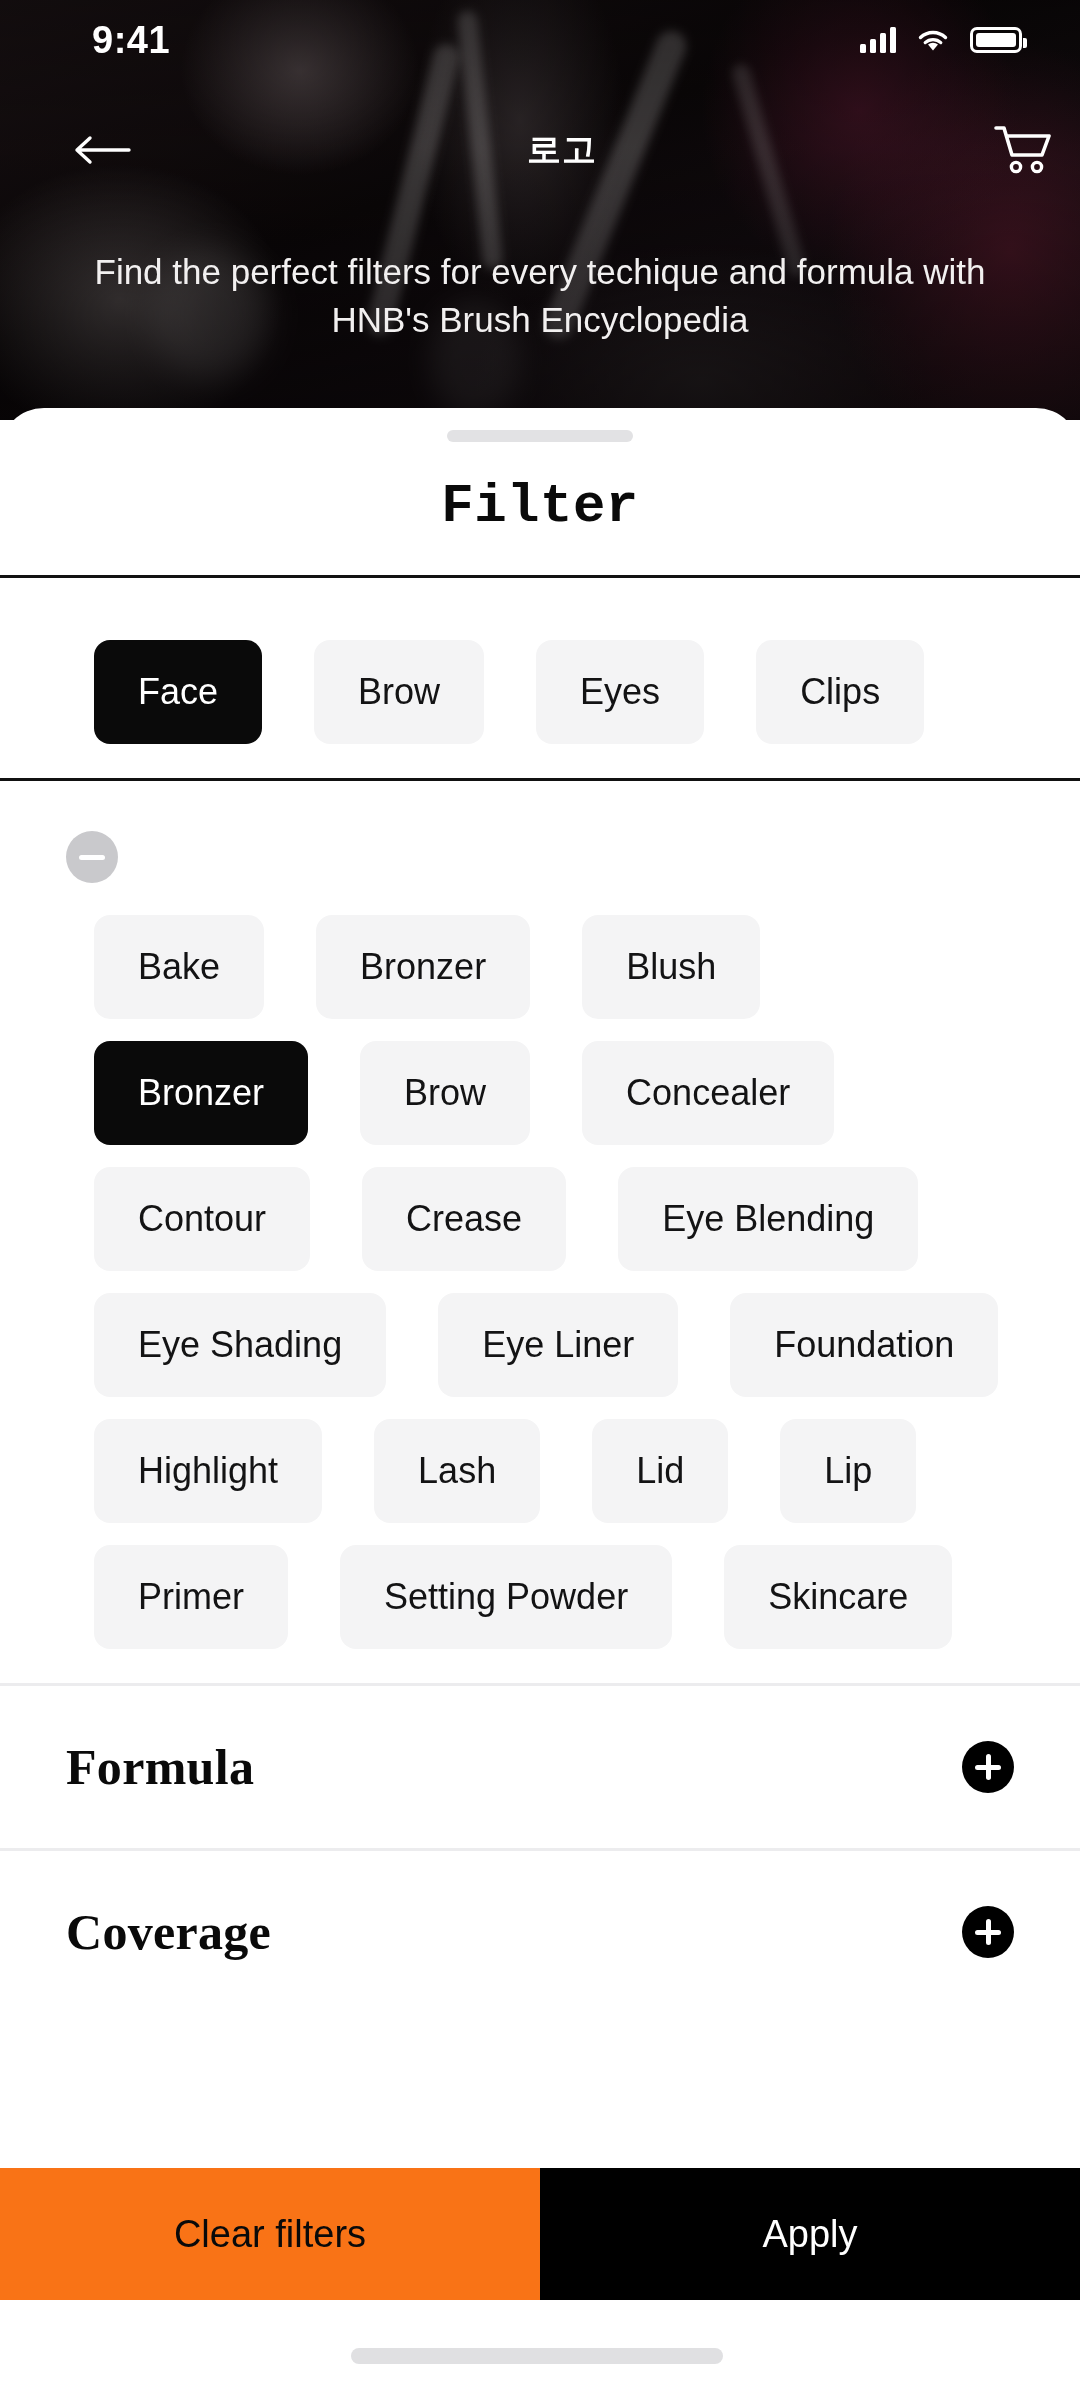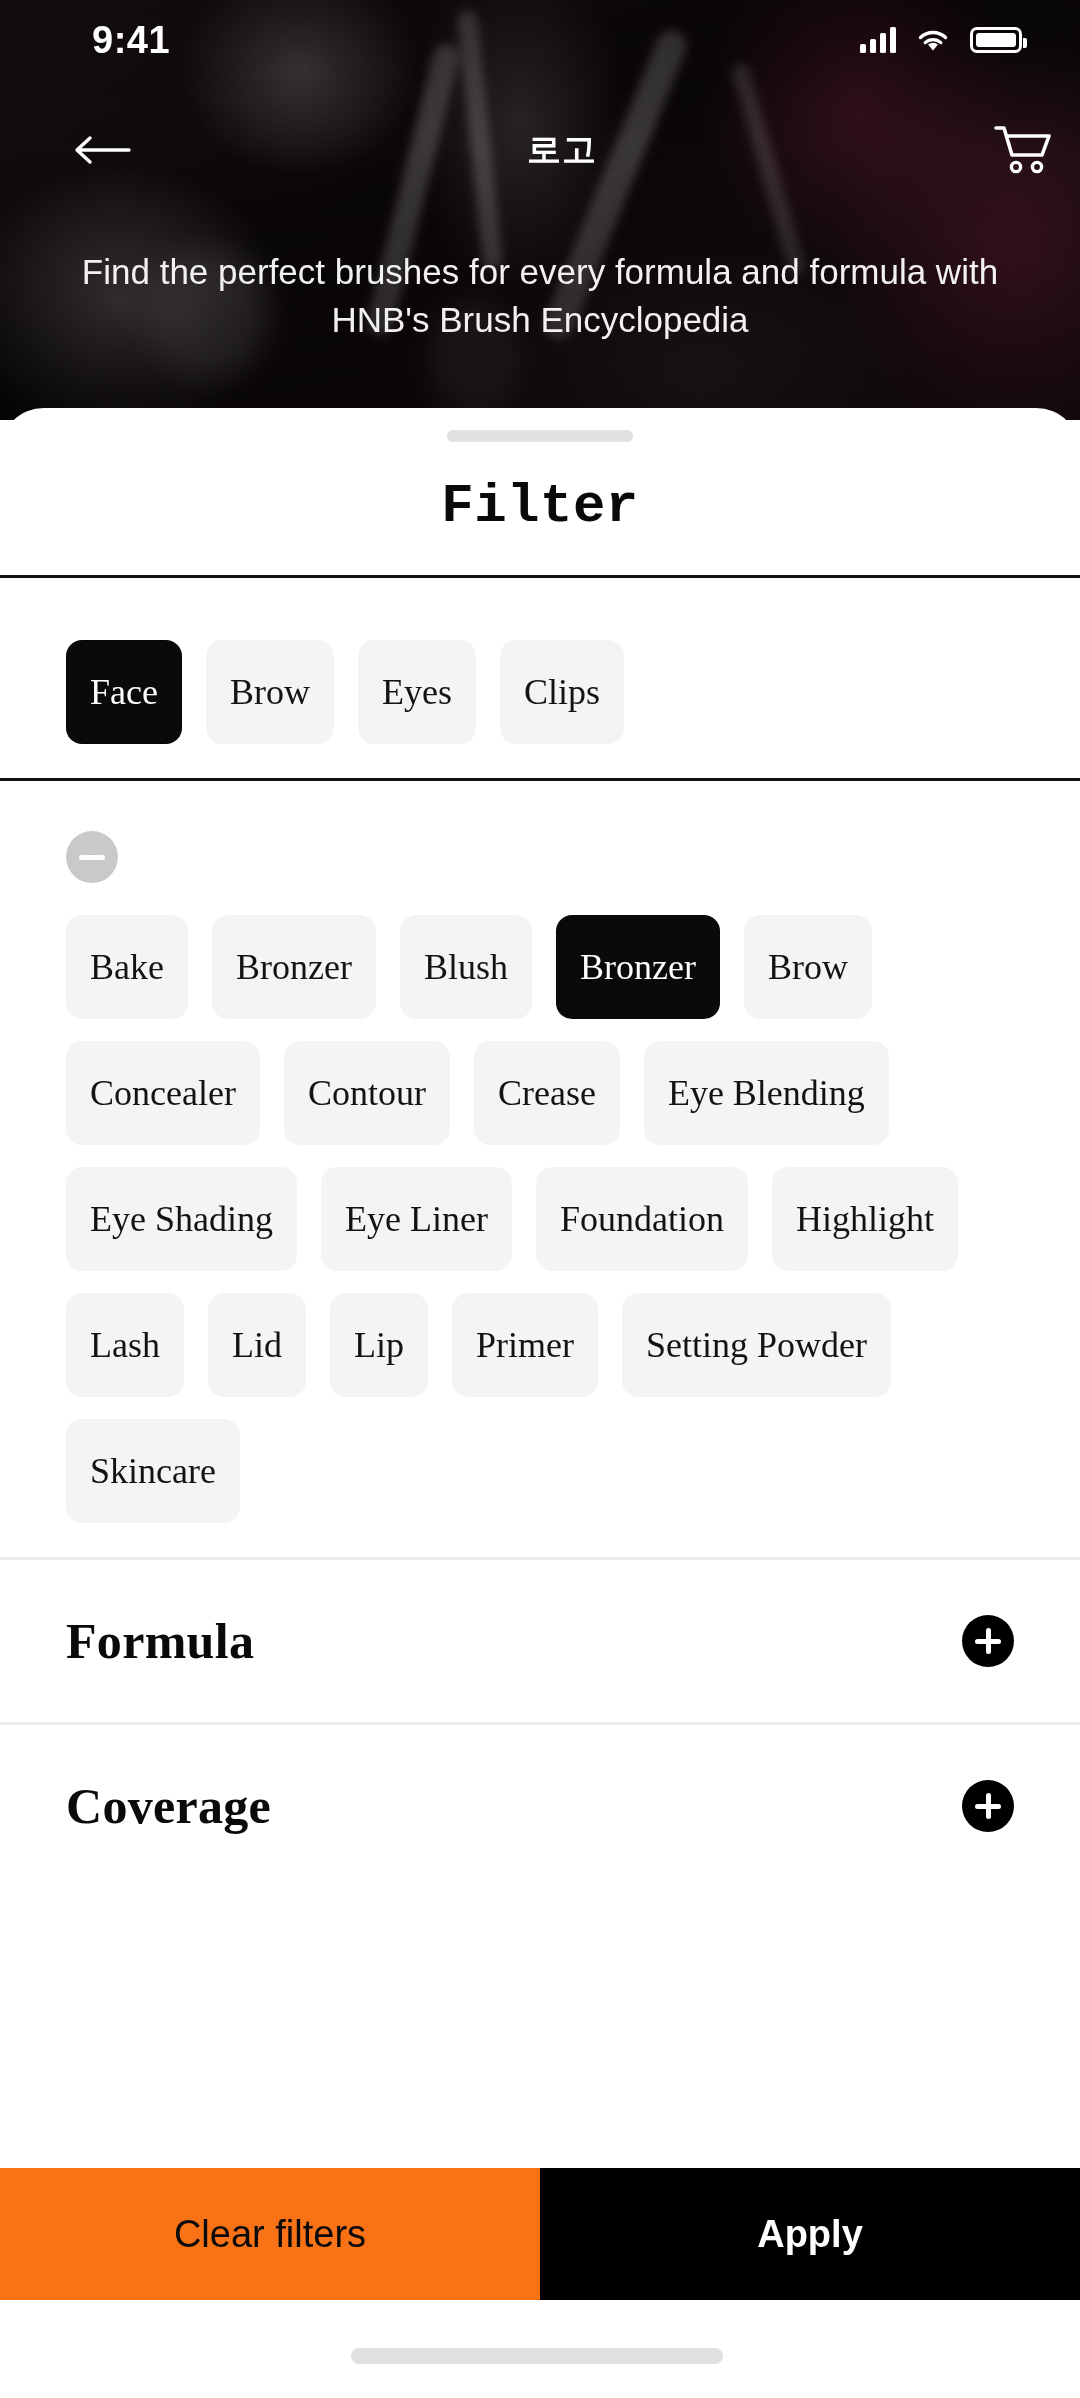--- a/index.html
+++ b/index.html
@@ -99,43 +99,44 @@
   }
   .toggle-btn.minus { background:#c9c9cc; }
   .toggle-btn.plus  { background:#000; }
   .toggle-btn .bar-h { width:26px; height:5px; background:#fff; border-radius:3px; position:absolute; }
   .toggle-btn .bar-v { width:5px; height:26px; background:#fff; border-radius:3px; position:absolute; }
   .toggle-inner { position:relative; width:26px; height:26px; display:flex; align-items:center; justify-content:center; }
 
   .chips { display:flex; flex-wrap:wrap; gap:22px 24px; margin-top:22px; padding-bottom:34px; }
   .chip {
     background:#f4f4f5; color:#131314; border-radius:16px;
-    font-size:36px; line-height:1; padding:34px 24px;
+    font-size:36px; line-height:1; padding:34px 44px;
     white-space:nowrap; cursor:pointer; border:none;
-    font-family:Liberation Serif, serif;
+    font-family:Liberation Sans, sans-serif;
+    margin-left:28px;
   }
   .chip.selected { background:#0a0a0a; color:#fff; }
 
   .collapsed-sec { padding:0 66px;border-radius:14px; }
   .collapsed-head { display:flex; align-items:center; justify-content:space-between; height:162px; }
 
   
   .actionbar {
     position:absolute; left:0; bottom:98px; width:1080px; height:132px;
     display:flex; z-index:8;
   }
   .btn-clear {
     flex:0 0 540px; background:#f97316; color:#0a0a0a;
     display:flex; align-items:center; justify-content:center;
     font-size:38px; cursor:pointer;
   }
   .btn-apply {
     flex:1; background:#000; color:#fff;
     display:flex; align-items:center; justify-content:center;
-    font-size:38px; font-weight:700; cursor:pointer;
+    font-size:38px; font-weight:400; cursor:pointer;
   }
   .home-indicator {
     position:absolute; left:50%; transform:translateX(-50%); bottom:34px;
     width:372px; height:16px; background:#e0e0e2; border-radius:8px; z-index:9;
   }
 </style>
 </head>
 <body>
 
 <div class="screen">
@@ -180,21 +181,21 @@
       <div class="nav-logo">로고</div>
       <div class="nav-cart">
         <svg width="58" height="52" viewBox="0 0 58 52">
           <path d="M2 4h8l8 27h30l7-19H14" stroke="#fff" stroke-width="3.6" fill="none" stroke-linecap="round" stroke-linejoin="round"></path>
           <circle cx="22" cy="43" r="4.6" stroke="#fff" stroke-width="3.4" fill="none"></circle>
           <circle cx="43" cy="43" r="4.6" stroke="#fff" stroke-width="3.4" fill="none"></circle>
         </svg>
       </div>
     </div>
 
-    <div class="hero-tagline">Find the perfect brushes for every formula and formula with HNB's Brush Encyclopedia</div>
+    <div class="hero-tagline">Find the perfect filters for every techique and formula with HNB's Brush Encyclopedia</div>
   </div>
 
   <div class="sheet">
     <div class="grabber"></div>
     <div class="sheet-title">Filter</div>
     <div class="rule-strong"></div>
 
     <div class="section">
       <div class="chips">
         <button class="chip selected">Face</button>

